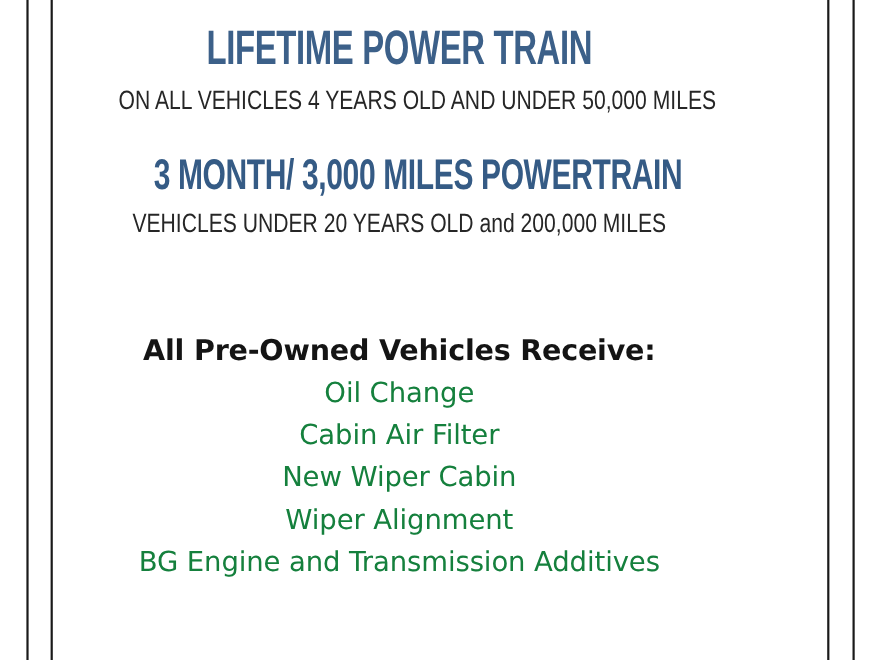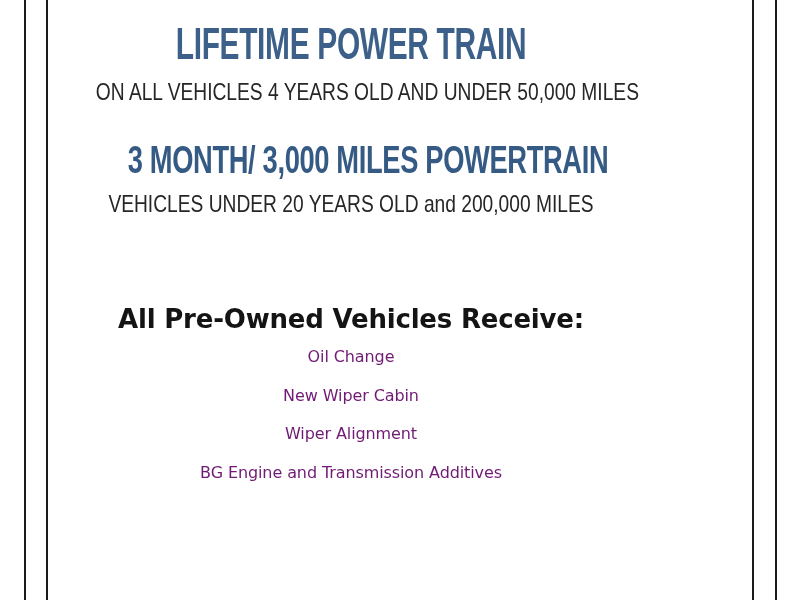--- a/index.html
+++ b/index.html
@@ -30,21 +30,21 @@
     background: #1a1a1a;
   }
   .rule-left-outer  { left: 24px; }
   .rule-left-inner  { left: 46px; }
   .rule-right-inner { left: 752px; }
   .rule-right-outer { left: 775px; }
 
   
   .content {
     position: absolute;
-    left: 32px;
+    left: 44px;
     top: 0;
     width: 638px;
     height: 600px;
   }
 
   
   .headline {
     position: absolute;
     left: 0;
     width: 100%;
@@ -117,23 +117,23 @@
   }
 
   .services-list {
     list-style: none;
     margin: 0;
     padding: 0;
   }
 
   .services-list li {
     font-family: "DejaVu Sans", sans-serif;
-    font-size: 16px;
+    font-size: 25px;
     font-weight: normal;
-    color: #701a75;
+    color: #15803d;
     line-height: 38.5px;
     letter-spacing: -0.1px;
     white-space: nowrap;
   }
 </style>
 </head>
 <body>
 
 <div id="flyer">
 
@@ -150,20 +150,21 @@
 
     <div class="headline headline-2">3 MONTH/ 3,000 MILES POWERTRAIN</div>
 
     <div class="subline subline-2">VEHICLES UNDER 20 YEARS OLD and 200,000 MILES</div>
 
     <div class="services">
       <div class="services-heading">All Pre-Owned Vehicles Receive:</div>
 
       <ul class="services-list" id="services-list">
           <li>Oil Change</li>
+          <li>Cabin Air Filter</li>
           <li>New Wiper Cabin</li>
           <li>Wiper Alignment</li>
           <li>BG Engine and Transmission Additives</li>
         </ul>
     </div>
 
   </div>
 </div>
 
 </body></html>

